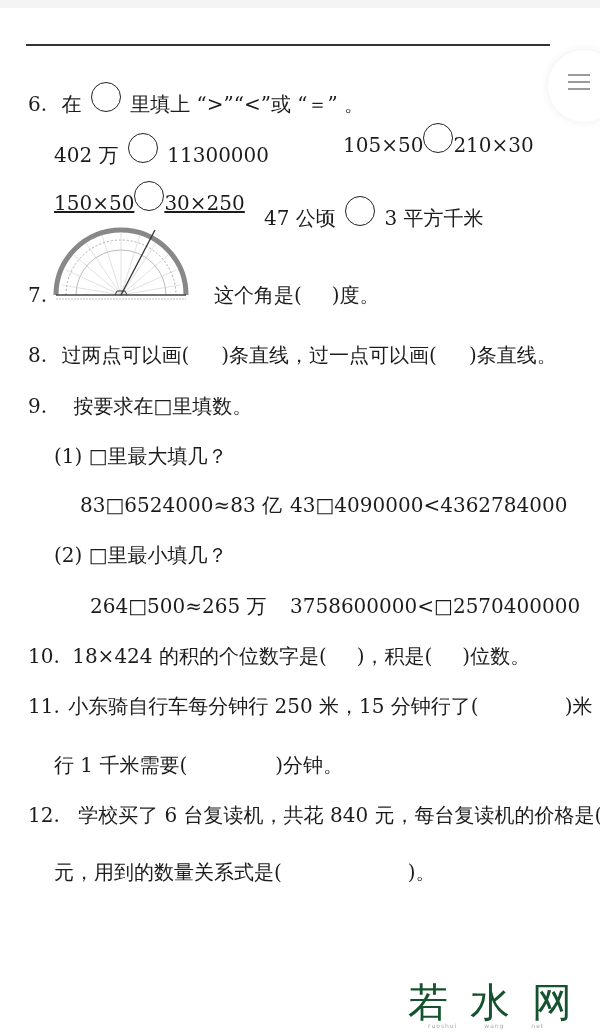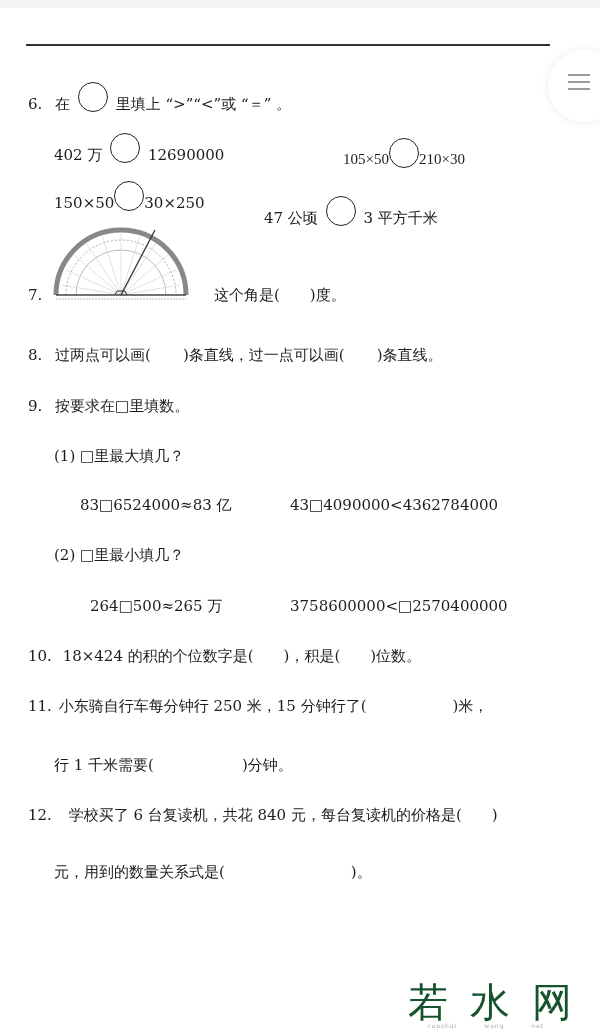--- a/index.html
+++ b/index.html
@@ -7,21 +7,21 @@
     width:600px; height:1035px; background:#ffffff; position:relative; overflow:hidden;
     font-family:"DejaVu Serif", "Liberation Serif", serif; color:#1c1c1c;
   }
   .topbar { position:absolute; left:0; top:0; width:600px; height:8px; background:#f4f4f4; }
   .rule { position:absolute; left:26px; top:44px; width:524px; height:2px; background:#333; }
   .menu-btn {
     position:absolute; left:548px; top:50px; width:72px; height:72px; border-radius:50%;
     background:#ffffff; box-shadow:0 0 10px rgba(0,0,0,0.08);
   }
   .menu-btn span { position:absolute; left:20px; width:22px; height:2px; background:#9a9a9a; }
-  .line { position:absolute; font-size:15px; white-space:nowrap; line-height:20px; }
+  .line { position:absolute; font-size:20px; white-space:nowrap; line-height:20px; }
   .circ {
     display:inline-block; width:28px; height:28px; border:1.5px solid #222; border-radius:50%;
     vertical-align:middle; margin:0 3px; position:relative; top:-8px;
   }
   .gap { display:inline-block; }
   .protractor { position:absolute; left:52px; top:225px; width:138px; height:76px; }
   .watermark {
     position:absolute; left:408px; top:975px; font-family:"DejaVu Sans", sans-serif;
     font-size:40px; color:#14532d; letter-spacing:22px; font-weight:300;
   }
@@ -45,26 +45,26 @@
 <div class="line" style="left:28px;top:90px;">
   <span>6.</span>
   <span style="margin-left:8px">在</span>
   <span class="circ"></span>
   <span>里填上 “&gt;”“&lt;”或 “＝” 。</span>
 </div>
 
 <div class="line" style="left:54px;top:141px;">
   <span>402 万</span>
   <span class="circ"></span>
-  <span>12690000</span>
+  <span>11300000</span>
 </div>
-<div class="line" style="left:343px;top:146px;font-family:Liberation Serif, serif;">
+<div class="line" style="left:343px;top:131px;">
   <span>105×50</span><span class="circ" style="margin:0"></span><span>210×30</span>
 </div>
-<div class="line" style="left:54px;top:189px;">
+<div class="line" style="left:54px;top:189px;text-decoration:underline;">
   <span>150×50</span><span class="circ" style="margin:0"></span><span>30×250</span>
 </div>
 <div class="line" style="left:264px;top:189px;margin-top:15px;">
   <span>47 公顷</span>
   <span class="circ"></span>
   <span>3 平方千米</span>
 </div>
 
 <svg class="protractor" viewBox="0 0 138 76">
   <path d="M4 70 A65 65 0 0 1 134 70" fill="none" stroke="#888" stroke-width="5"></path>
@@ -95,21 +95,21 @@
   <span>这个角是(</span><span class="gap" style="width:30px"></span><span>)度。</span>
 </div>
 
 <div class="line" style="left:28px;top:345px;">
   <span>8.</span>
   <span style="margin-left:8px">过两点可以画(</span><span class="gap" style="width:32px"></span><span>)条直线，过一点可以画(</span><span class="gap" style="width:32px"></span><span>)条直线。</span>
 </div>
 
 <div class="line" style="left:28px;top:396px;">
   <span>9.</span>
-  <span style="margin-left:8px">按要求在□里填数。</span>
+  <span style="margin-left:20px">按要求在□里填数。</span>
 </div>
 <div class="line" style="left:54px;top:446px;">(1) □里最大填几？</div>
 <div class="line" style="left:80px;top:495px;text-align:right;">83□6524000≈83 亿</div>
 <div class="line" style="left:290px;top:495px;">43□4090000&lt;4362784000</div>
 <div class="line" style="left:54px;top:545px;">(2) □里最小填几？</div>
 <div class="line" style="left:90px;top:596px;">264□500≈265 万</div>
 <div class="line" style="left:290px;top:596px;">3758600000&lt;□2570400000</div>
 
 <div class="line" style="left:28px;top:646px;">
   <span>10.</span>

